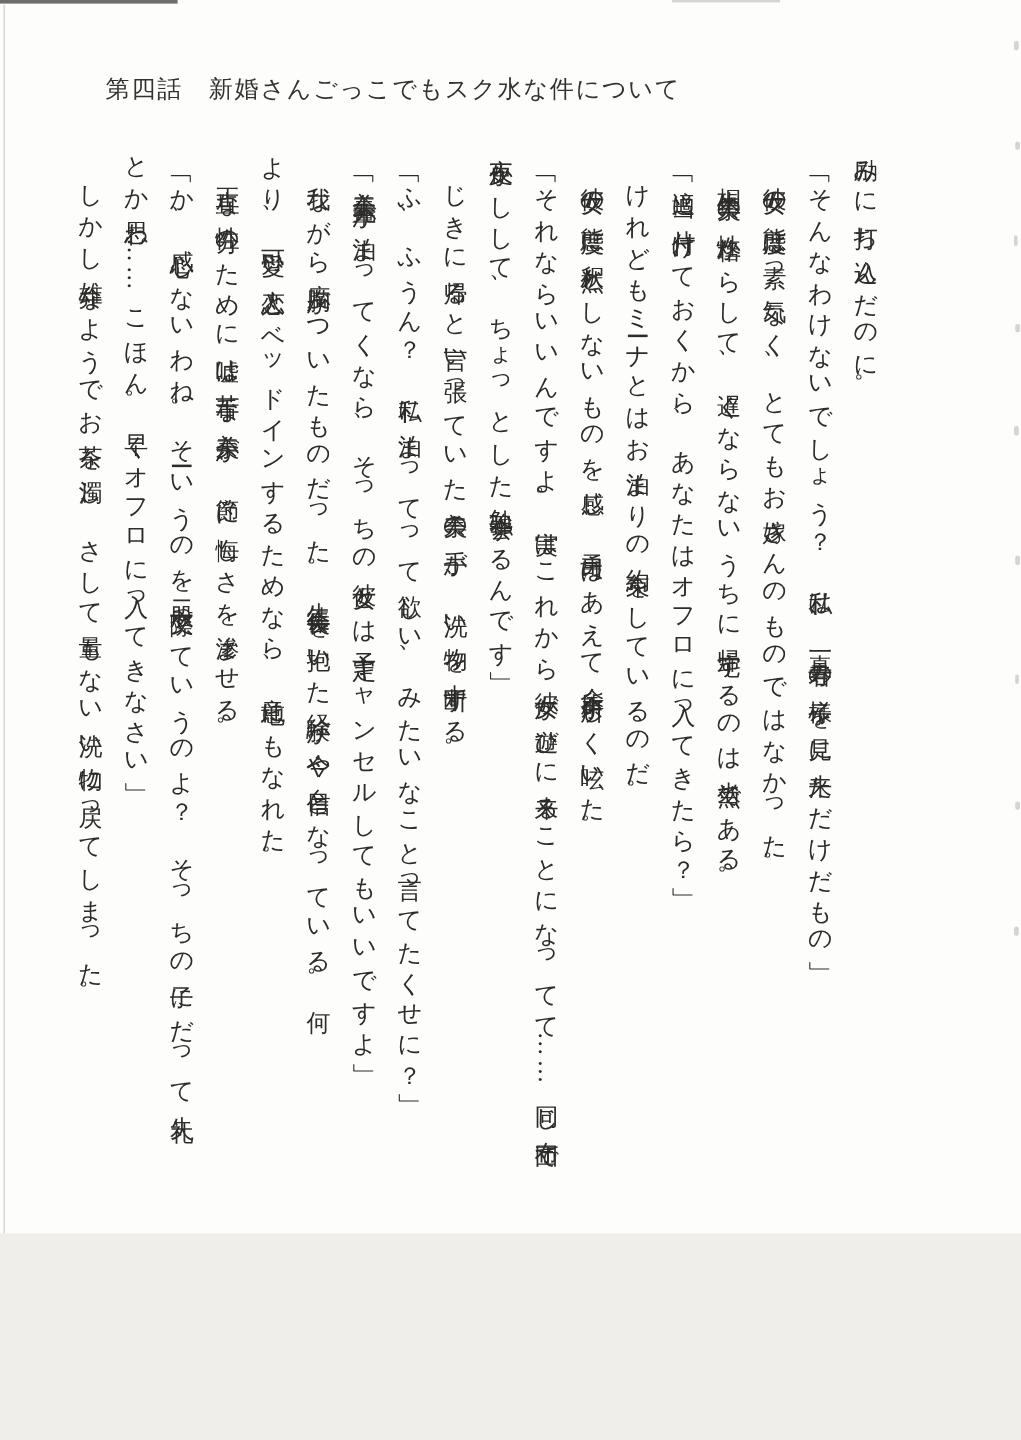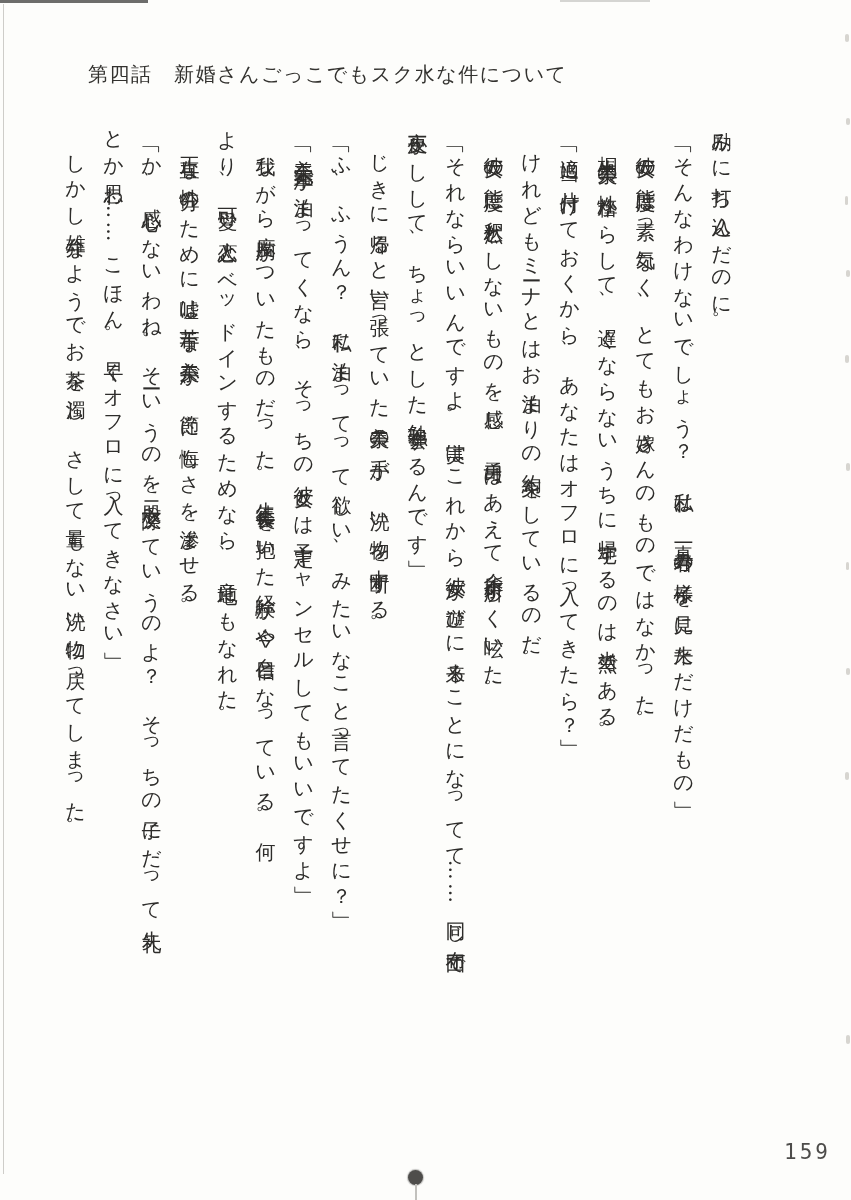--- a/index.html
+++ b/index.html
@@ -3,21 +3,21 @@
 <meta charset="utf-8">
 <style>
   html, body {
     margin: 0;
     padding: 0;
     background: #efeeea;
   }
   .page {
     position: relative;
     width: 851px;
-    height: 1200px;
+    height: 1028px;
     margin: 0 auto;
     background: #fdfdfb;
     overflow: hidden;
     font-family: "DejaVu Serif", "Liberation Serif", serif;
     color: #2d2c2a;
     text-decoration: underline;
   }
 
   
   .artifact { position: absolute; pointer-events: none; }

